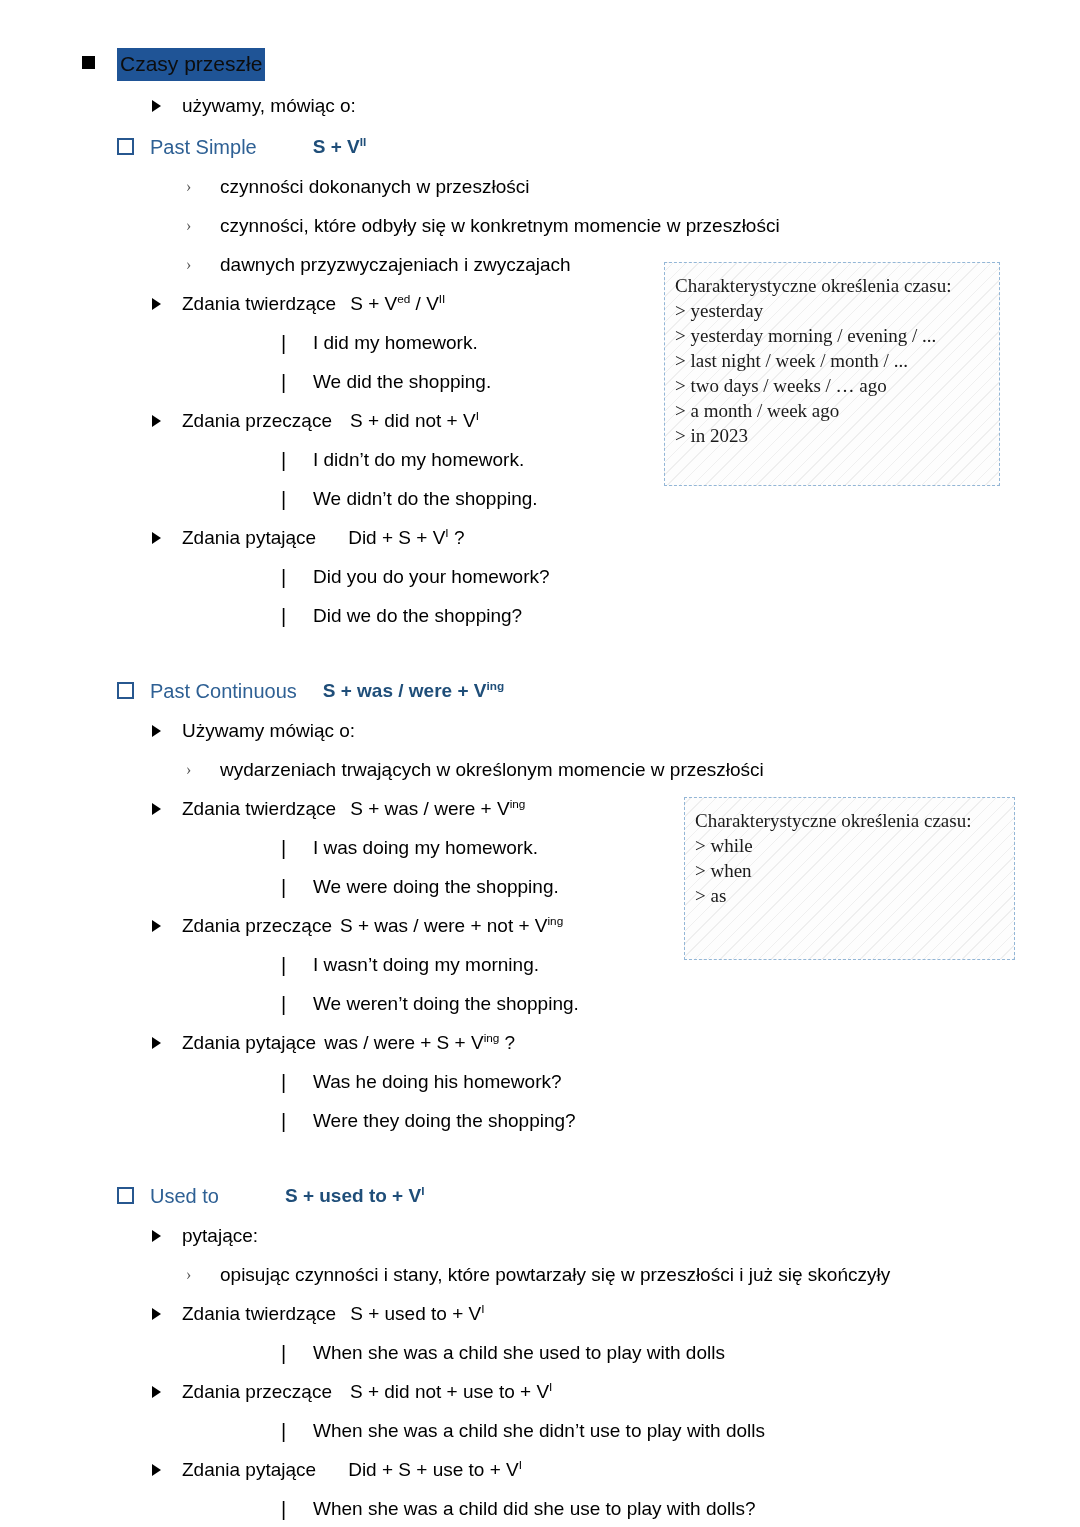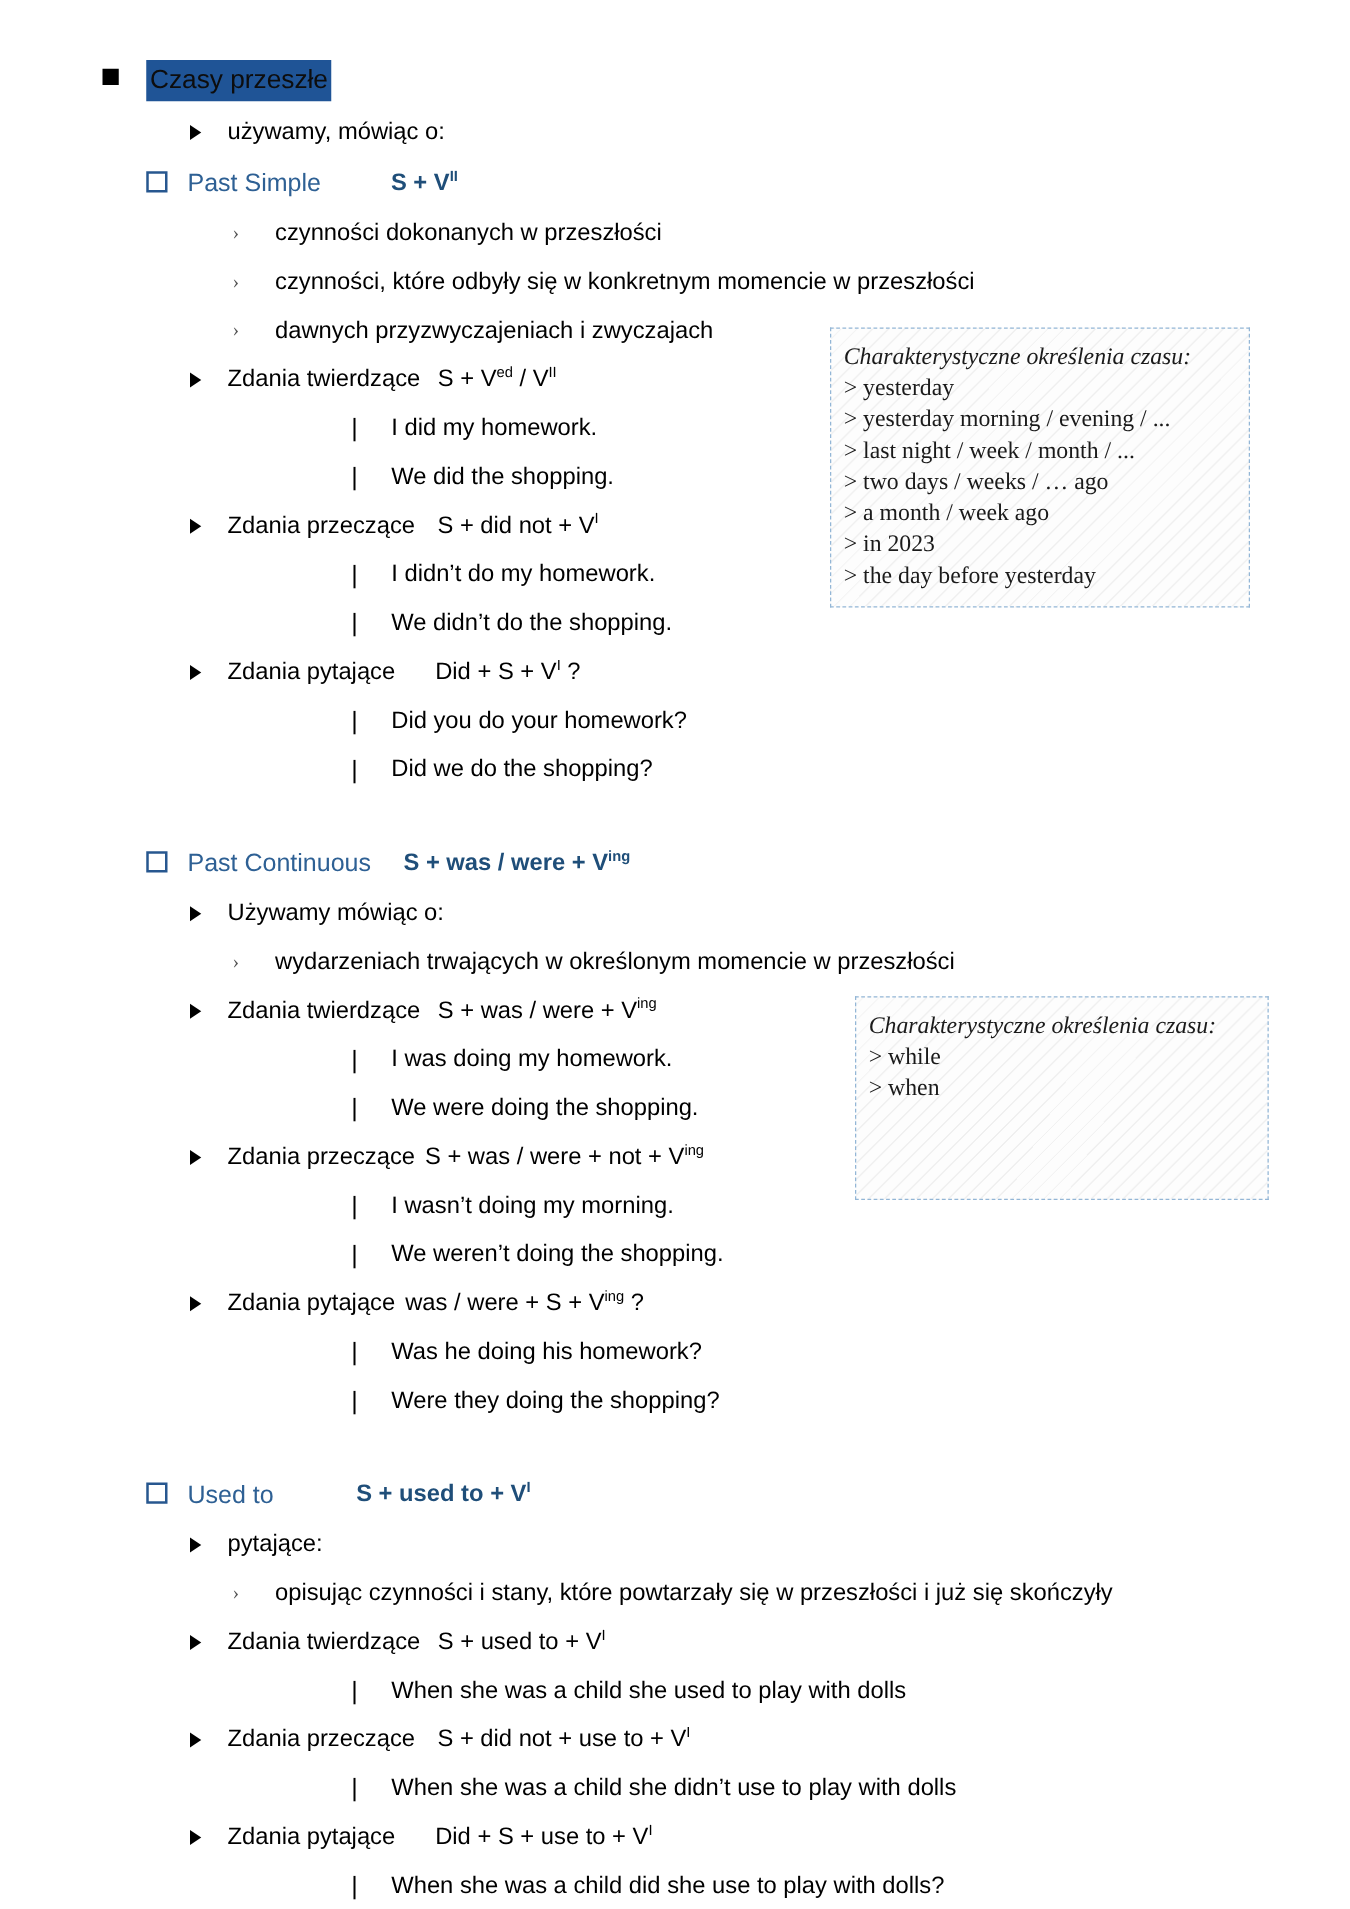--- a/index.html
+++ b/index.html
@@ -182,21 +182,20 @@
         rgba(0,0,0,0) 9px);
     font-family: "Liberation Serif", serif;
     color: #1a1a1a;
     padding: 10px 12px 10px 10px;
     box-sizing: border-box;
   }
   .callout .c-title {
     font-size: 19px;
     line-height: 25px;
     white-space: nowrap;
-    font-style: italic;
   }
   .callout .c-item {
     font-size: 19px;
     line-height: 25px;
     white-space: nowrap;
   }
 
   #callout-past-simple {
     left: 664px;
     top: 262px;
@@ -408,22 +407,22 @@
   </div>
 
   <div class="callout" id="callout-past-simple">
     <div class="c-title">Charakterystyczne określenia czasu:</div>
     <div class="c-item">&gt; yesterday</div>
     <div class="c-item">&gt; yesterday morning / evening / ...</div>
     <div class="c-item">&gt; last night / week / month / ...</div>
     <div class="c-item">&gt; two days / weeks / … ago</div>
     <div class="c-item">&gt; a month / week ago</div>
     <div class="c-item">&gt; in 2023</div>
-    <div class="c-item">&gt; the day before yesterday</div>
   </div>
 
   <div class="callout" id="callout-past-continuous">
     <div class="c-title">Charakterystyczne określenia czasu:</div>
     <div class="c-item">&gt; while</div>
     <div class="c-item">&gt; when</div>
+    <div class="c-item">&gt; as</div>
   </div>
 
 </div>
 
 </body></html>

